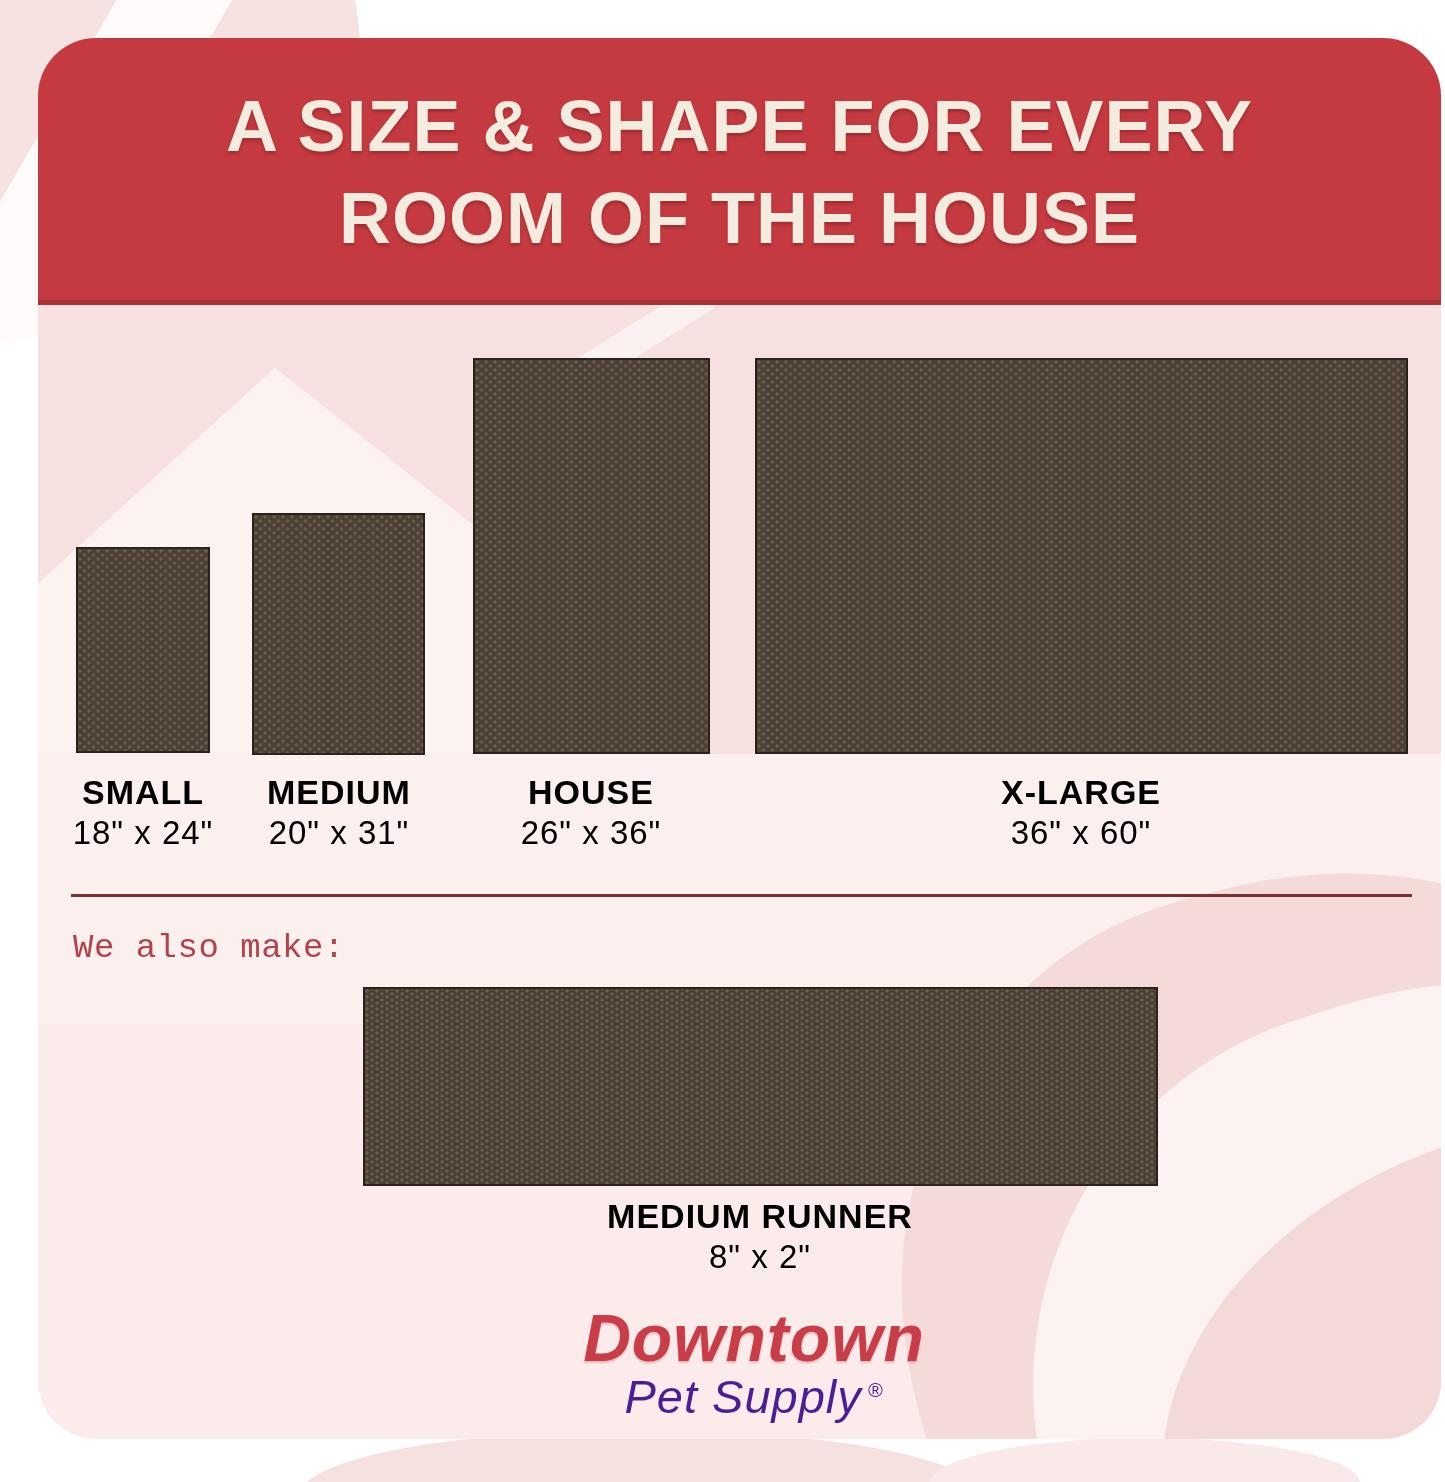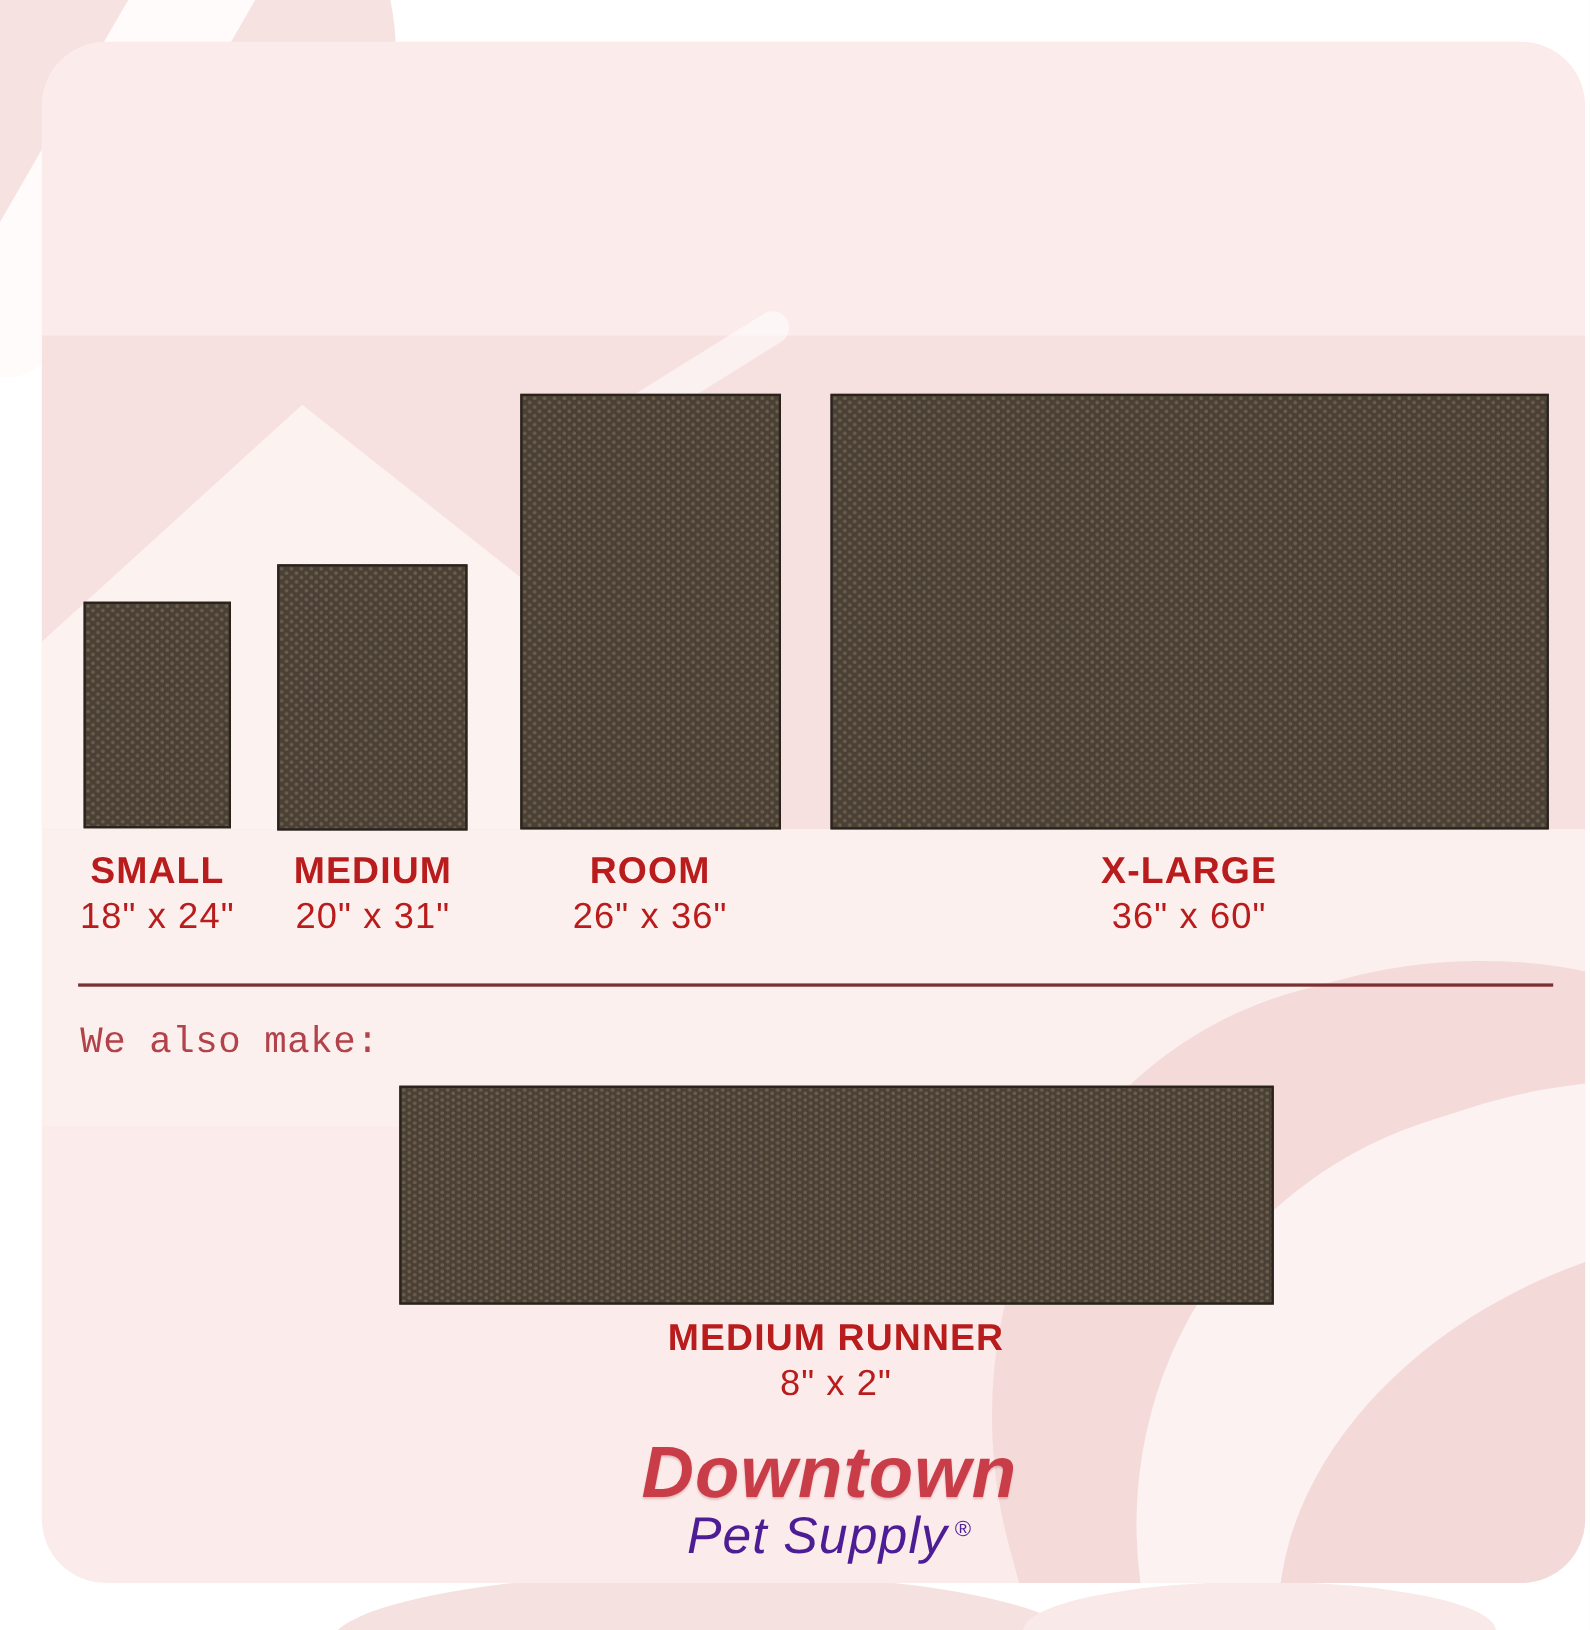--- a/index.html
+++ b/index.html
@@ -78,21 +78,21 @@
   }
   .rug-small  { left:38px;  top:509px; width:134px; height:206px; }
   .rug-medium { left:214px; top:475px; width:173px; height:242px; }
   .rug-large  { left:435px; top:320px; width:237px; height:396px; }
   .rug-xlarge { left:717px; top:320px; width:653px; height:396px; }
   .rug-runner { left:325px; top:949px; width:795px; height:199px;
                 background-size:10px 6px; background-position:0 0, 5px 3px; }
   
   .size-label {
     position:absolute; top:734px; width:260px; text-align:center;
-    color:#b91c1c; z-index:2;
+    color:#000000; z-index:2;
   }
   .size-label .size-name { font-size:34px; line-height:40px; font-weight:700; letter-spacing:1px; }
   .size-label .size-dims { font-size:33px; line-height:34px; margin-top:4px; letter-spacing:1px; }
   .label-small  { left:-25px; }
   .label-medium { left:171px; }
   .label-large  { left:423px; }
   .label-xlarge { left:913px; }
   .label-runner { top:1158px; left:562px; width:320px; }
   
   .divider {
@@ -130,36 +130,40 @@
   <div class="card">
 
     <div class="decor decor-top-band"></div>
     <div class="decor decor-mountain"></div>
     <div class="decor decor-mid-band"></div>
     <div class="decor decor-streak"></div>
     <div class="decor decor-swirl-a"></div>
     <div class="decor decor-swirl-b"></div>
     <div class="decor decor-swirl-c"></div>
 
+    <div class="banner">
+      <div class="title-line">A SIZE &amp; SHAPE FOR EVERY</div>
+      <div class="title-line">ROOM OF THE HOUSE</div>
+    </div>
 
     <div class="rug rug-small"></div>
     <div class="rug rug-medium"></div>
     <div class="rug rug-large"></div>
     <div class="rug rug-xlarge"></div>
 
     <div class="size-label label-small">
       <div class="size-name">SMALL</div>
       <div class="size-dims">18" x 24"</div>
     </div>
     <div class="size-label label-medium">
       <div class="size-name">MEDIUM</div>
       <div class="size-dims">20" x 31"</div>
     </div>
     <div class="size-label label-large">
-      <div class="size-name">ROOM</div>
+      <div class="size-name">HOUSE</div>
       <div class="size-dims">26" x 36"</div>
     </div>
     <div class="size-label label-xlarge">
       <div class="size-name">X-LARGE</div>
       <div class="size-dims">36" x 60"</div>
     </div>
 
     <div class="divider"></div>
     <div class="also-make-heading">We also make:</div>
 

